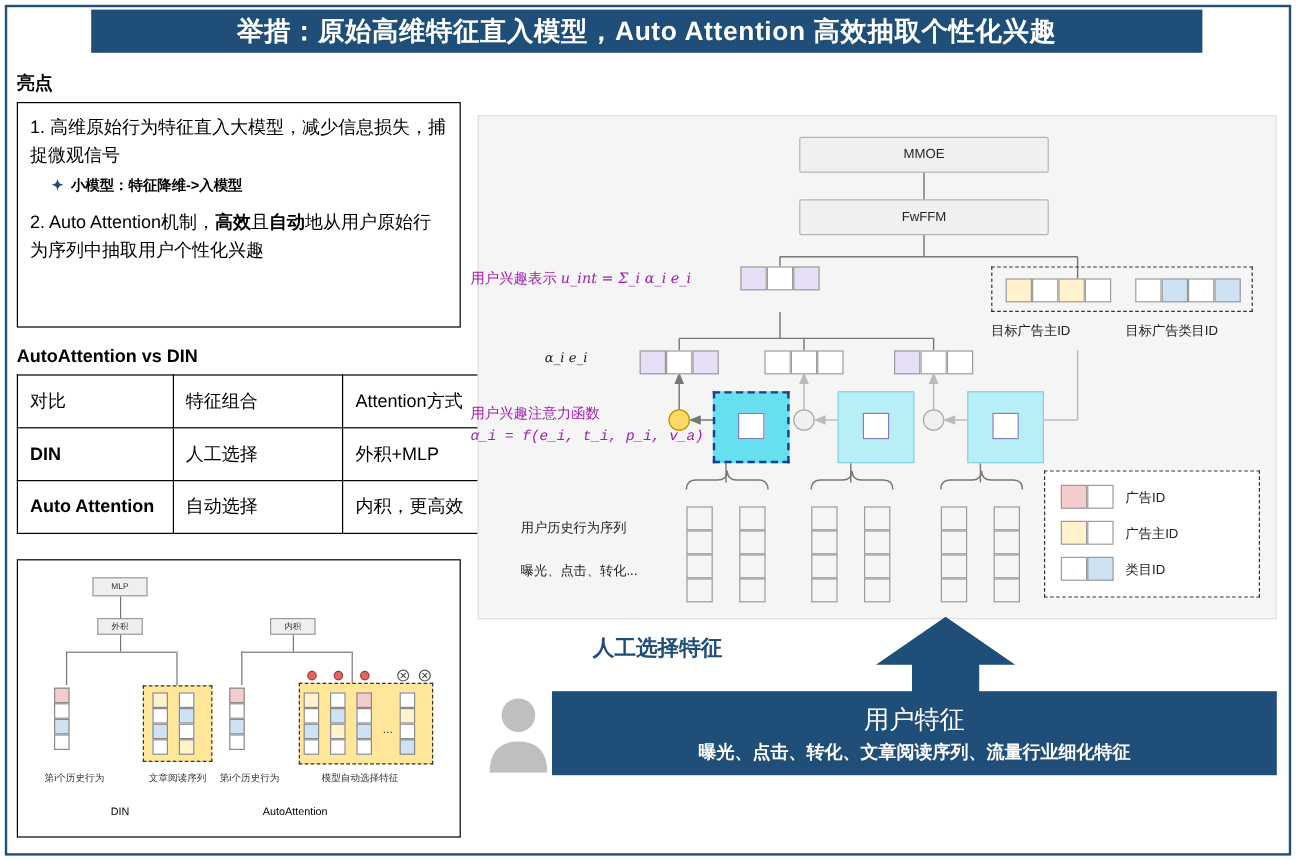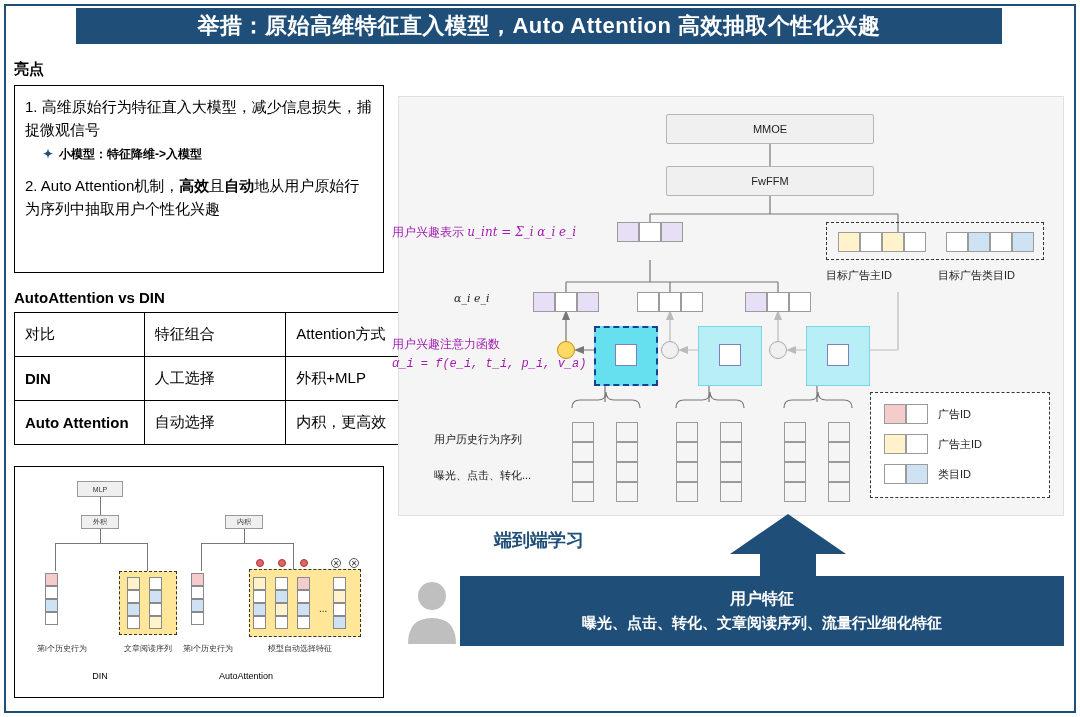--- a/index.html
+++ b/index.html
@@ -127,21 +127,21 @@
   
   .arrow-label {
     position:absolute; left:96px; top:432px; font-size:18px; font-weight:bold; color:#1f4e79;
   }
   .big-arrow { position:absolute; left:330px; top:418px; }
   .footer-band {
     position:absolute; left:62px; top:480px; width:604px; height:70px;
     background:#1f4e79; color:#fff; display:flex; flex-direction:column;
     align-items:center; justify-content:center; gap:4px;
   }
-  .footer-l1 { font-size:16px; font-weight:bold; }
+  .footer-l1 { font-size:21px; font-weight:normal; }
   .footer-l2 { font-size:15px; font-weight:bold; }
   .person { position:absolute; left:6px; top:482px; width:56px; height:66px; }
   .formula { position:absolute; font-size:12px; color:#a21caf; }
   .italic { font-style:italic; font-family:"DejaVu Serif", serif; }
 </style>
 </head>
 <body>
 
 <div class="page-border"></div>
 
@@ -420,21 +420,21 @@
     <div class="rc y"></div>
       <div class="rc w"></div>
     <span class="legend-txt">广告主ID</span>
   </div>
   <div class="legend-row" style="left:486px; top:368px;">
     <div class="rc w"></div>
       <div class="rc b"></div>
     <span class="legend-txt">类目ID</span>
   </div>
 
-  <div class="arrow-label">端到端学习</div>
+  <div class="arrow-label">人工选择特征</div>
   <svg class="big-arrow" width="120" height="70">
     <polygon points="60,0 118,40 88,40 88,70 32,70 32,40 2,40" fill="#1f4e79"></polygon>
   </svg>
 
   <svg class="person" viewBox="0 0 56 66">
     <circle cx="28" cy="18" r="14" fill="#bfbfbf"></circle>
     <path d="M4 66 q0 -26 24 -26 q24 0 24 26 z" fill="#bfbfbf"></path>
   </svg>
 
   <div class="footer-band">

